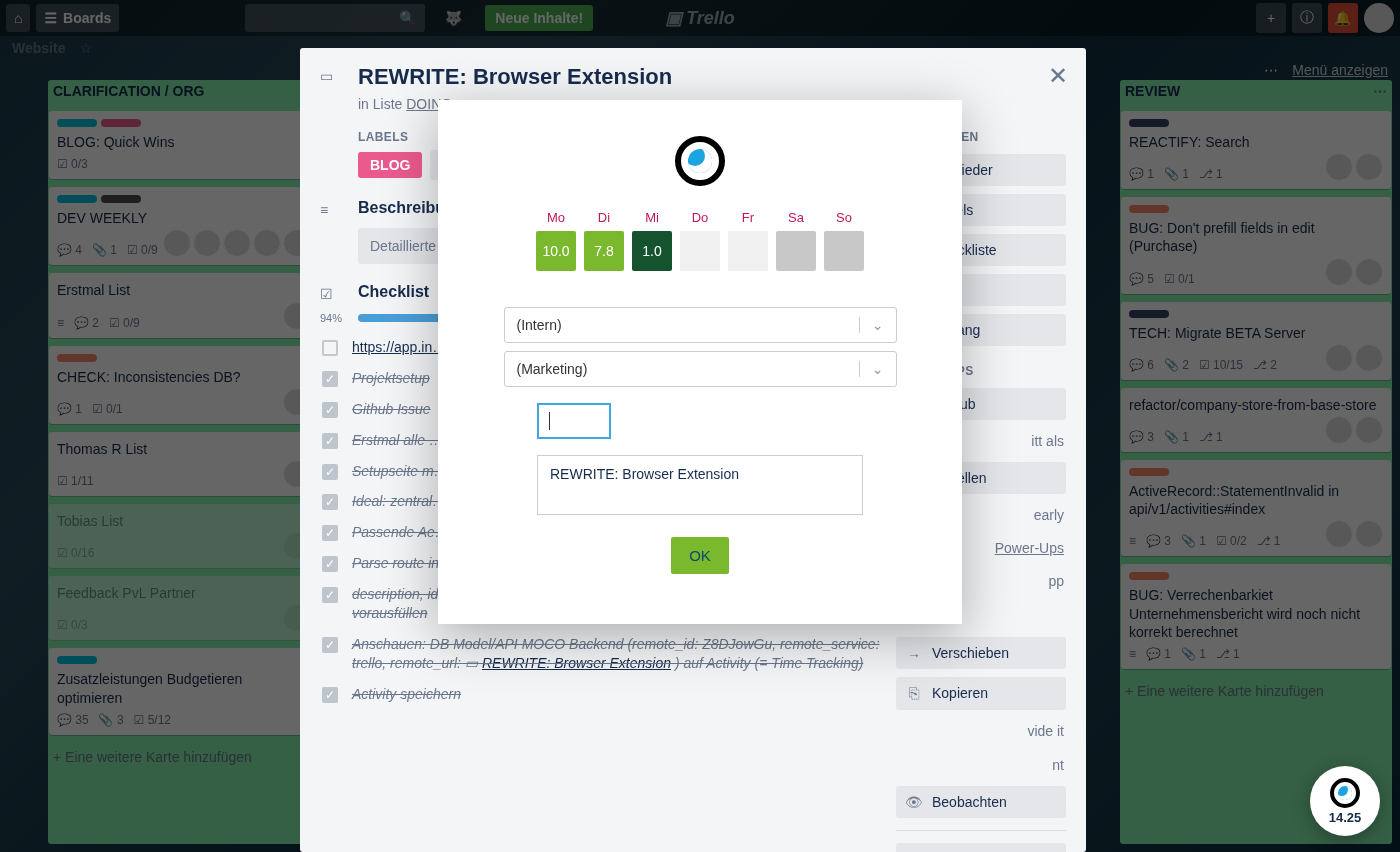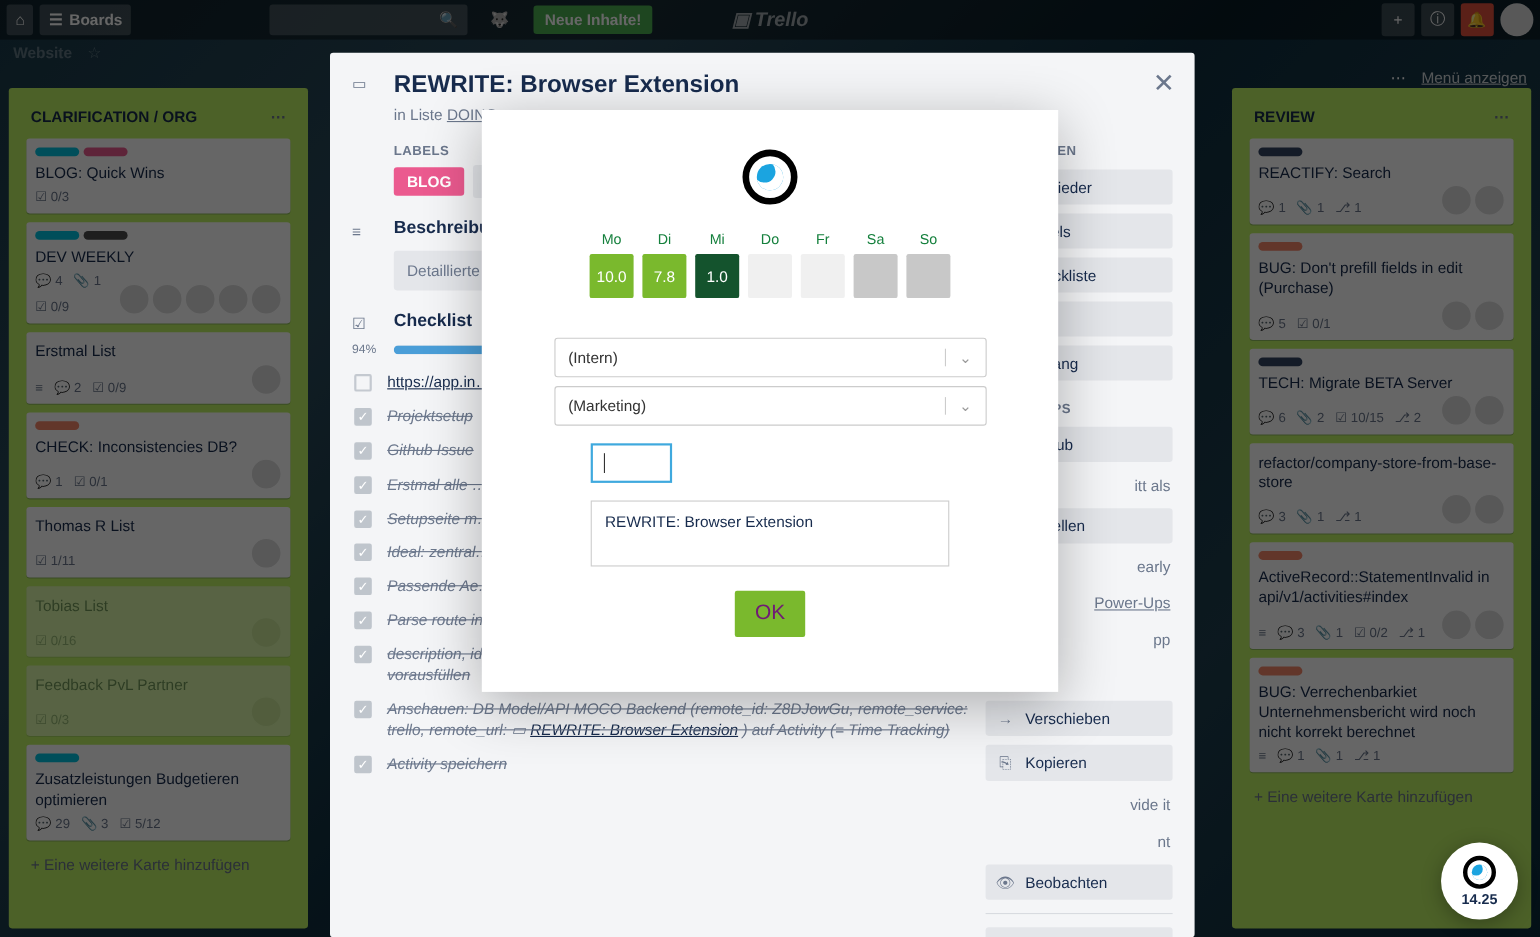--- a/index.html
+++ b/index.html
@@ -10,21 +10,21 @@
 .topbar .search-bar { background: rgba(255,255,255,0.2); border-radius: 3px; width: 180px; height: 28px; display: flex; align-items: center; justify-content: flex-end; padding: 0 8px; margin-left: 120px; }
 .neue { background: #4caf50; color: #fff; border-radius: 3px; padding: 5px 10px; font-weight: 700; margin-left: 8px; }
 .logo-center { position: absolute; left: 50%; transform: translateX(-50%); color: rgba(255,255,255,0.6); font-weight: 700; font-style: italic; font-size: 18px; display: flex; align-items: center; gap: 4px; }
 .topbar .right { margin-left: auto; display: flex; gap: 6px; align-items: center; }
 .topbar .right .tb-ic { background: rgba(255,255,255,0.2); width: 30px; height: 30px; border-radius: 3px; display: flex; align-items: center; justify-content: center; color: #fff; }
 .notif { background: #e0503e !important; }
 .avatar-top { width: 30px; height: 30px; border-radius: 50%; background: #ddd; }
 .board-area { position: relative; padding: 8px; display: flex; gap: 8px; height: calc(100% - 36px); overflow: hidden; }
 .board-header { position: absolute; top: 40px; left: 12px; right: 12px; display: flex; align-items: center; color: #fff; gap: 14px; z-index: 1; }
 .board-header .menu { margin-left: auto; text-decoration: underline; }
-.list { background: #bef264; border-radius: 3px; width: 272px; min-width: 272px; padding: 16px; display: flex; flex-direction: column; gap: 8px; max-height: 100%; overflow: hidden; }
+.list { background: #86efac; border-radius: 3px; width: 272px; min-width: 272px; padding: 1px; display: flex; flex-direction: column; gap: 8px; max-height: 100%; overflow: hidden; margin-left: 40px; }
 .list-header { display: flex; justify-content: space-between; align-items: center; font-weight: 700; padding: 2px 4px 4px; }
 .card { background: #fff; border-radius: 3px; box-shadow: 0 1px 0 rgba(9,30,66,0.25); padding: 8px; display: flex; flex-direction: column; gap: 6px; position: relative; font-size: 14px; }
 .card.faded { opacity: 0.45; }
 .labels { display: flex; gap: 4px; }
 .lbl { height: 8px; border-radius: 4px; }
 .lbl.wide { width: 40px; }
 .card-title { line-height: 1.3; }
 .badges { display: flex; gap: 10px; align-items: center; color: #6b778c; font-size: 12px; flex-wrap: wrap; }
 .badges .b { display: flex; align-items: center; gap: 3px; }
 .avatars { display: flex; gap: 2px; justify-content: flex-end; margin-top: -4px; }
@@ -63,32 +63,32 @@
 .side-text { color: #6b778c; font-size: 14px; padding: 4px 2px; line-height: 1.3; }
 .side-link { color: #6b778c; text-decoration: underline; padding: 4px 2px; }
 .bubble-trig { position: absolute; bottom: 16px; right: 20px; width: 70px; height: 70px; border-radius: 50%; background: #fff; box-shadow: 0 4px 18px rgba(0,0,0,0.3); display: flex; flex-direction: column; align-items: center; justify-content: center; z-index: 50; }
 .eye-icon { width: 30px; height: 30px; border: 4px solid #000; border-radius: 50%; display: flex; align-items: center; justify-content: center; }
 .eye-inner { width: 14px; height: 14px; border-radius: 50%; background: #1ba4e0; box-shadow: inset -3px -3px 0 1px #fff; }
 .bubble-trig .val { font-weight: 700; font-size: 13px; margin-top: 2px; }
 .tt-modal { position: absolute; top: 100px; left: 438px; width: 524px; background: #fff; z-index: 100; padding: 36px 40px 50px; box-shadow: 0 12px 50px rgba(0,0,0,0.3); }
 .tt-logo { display: flex; justify-content: center; margin-bottom: 24px; }
 .tt-days { display: flex; justify-content: center; gap: 8px; margin-bottom: 36px; }
 .tt-day { width: 40px; text-align: center; }
-.tt-day .dn { color: #15803d; font-size: 13px; margin-bottom: 6px; }
+.tt-day .dn { color: #be185d; font-size: 13px; margin-bottom: 6px; }
 .tt-day .db { width: 40px; height: 40px; border-radius: 2px; display: flex; align-items: center; justify-content: center; color: #fff; font-size: 14px; font-weight: 500; }
 .db.green { background: #7ab92d; }
 .db.blue { background: #14532d; }
 .db.lgray { background: #f0f0f0; }
 .db.gray { background: #c8c8c8; }
 .tt-select { width: 393px; margin: 0 auto 8px; border: 1px solid #ccc; border-radius: 3px; padding: 9px 12px; display: flex; justify-content: space-between; align-items: center; color: #333; }
 .tt-select .chev { border-left: 1px solid #ccc; padding-left: 12px; color: #999; }
 .tt-time { width: 74px; margin: 16px 0 0 59px; border: 2px solid #3fa9de; padding: 8px 10px; height: 36px; display: flex; align-items: center; }
 .tt-time .cursor { width: 1px; height: 18px; background: #333; }
 .tt-desc { width: 326px; margin: 16px auto 0; border: 1px solid #ccc; padding: 10px 12px; height: 60px; }
-.tt-ok { display: block; margin: 22px auto 0; background: #7ab92d; color: #701a75; border: none; padding: 10px 18px; font-size: 19px; border-radius: 2px; }
+.tt-ok { display: block; margin: 22px auto 0; background: #7ab92d; color: #0c4a6e; border: none; padding: 10px 18px; font-size: 15px; border-radius: 2px; }
 </style>
 </head>
 <body>
 
 <div class="bg"></div>
 
 <div class="topbar">
   <div class="tb-btn">⌂</div>
   <div class="tb-btn">
       <span>☰</span>
@@ -219,21 +219,21 @@
           </div>
         </div>
       </div>
       <div class="card">
         <div class="labels">
           <span class="lbl wide" style="background:#00c2e0"></span>
         </div>
         <div class="card-title">Zusatzleistungen Budgetieren optimieren</div>
         <div style="display:flex;justify-content:space-between;align-items:flex-end">
           <div class="badges">
-            <span class="b">💬 29</span>
+            <span class="b">💬 35</span>
             <span class="b">📎 3</span>
             <span class="b">☑ 5/12</span>
           </div>
           <div class="avatars"></div>
         </div>
       </div>
       <div class="add-card">+ Eine weitere Karte hinzufügen</div>
     </div>
   <div style="flex:1"></div>
   <div class="list" id="list-review">

